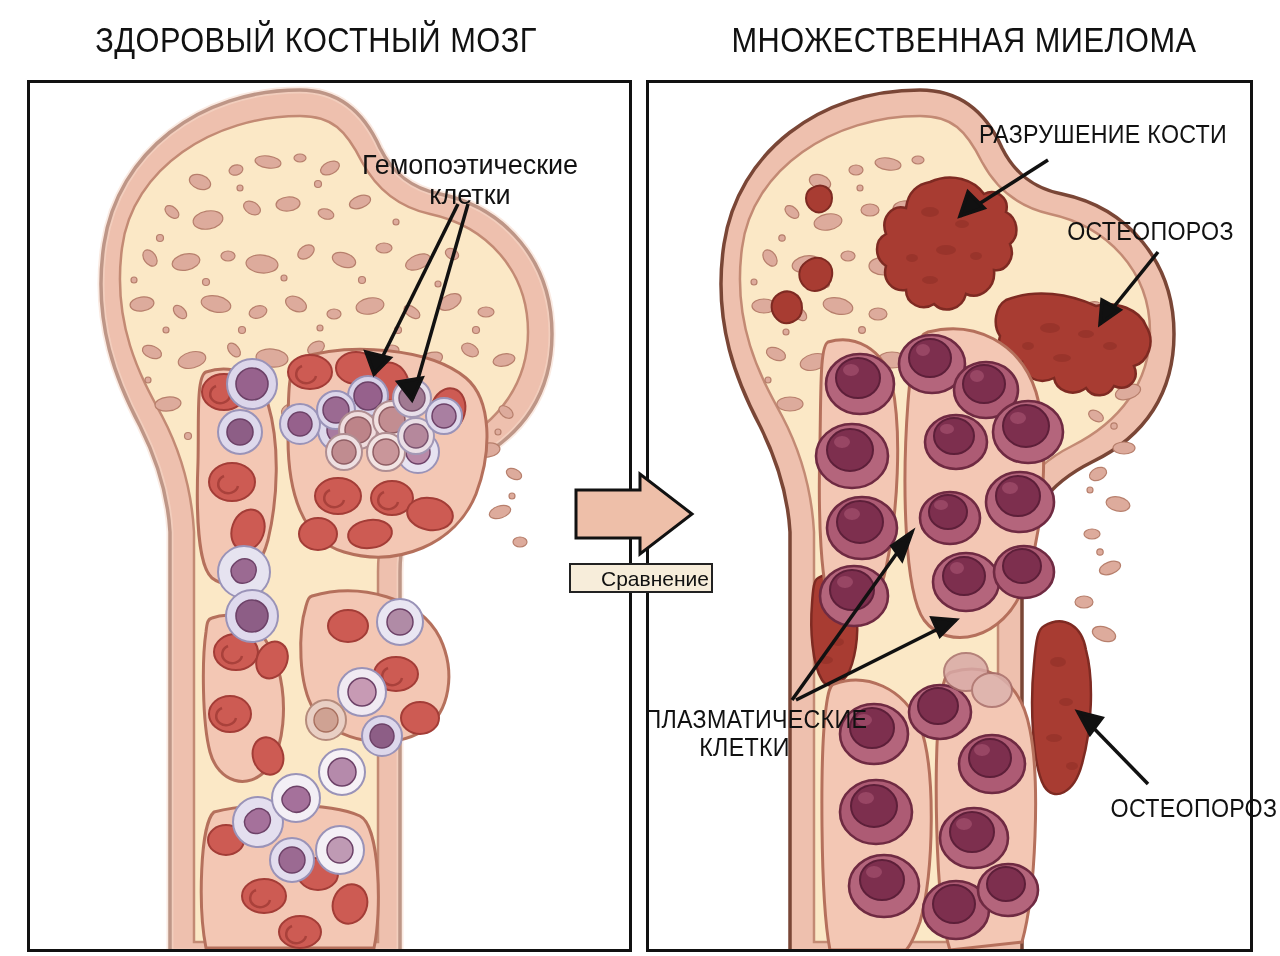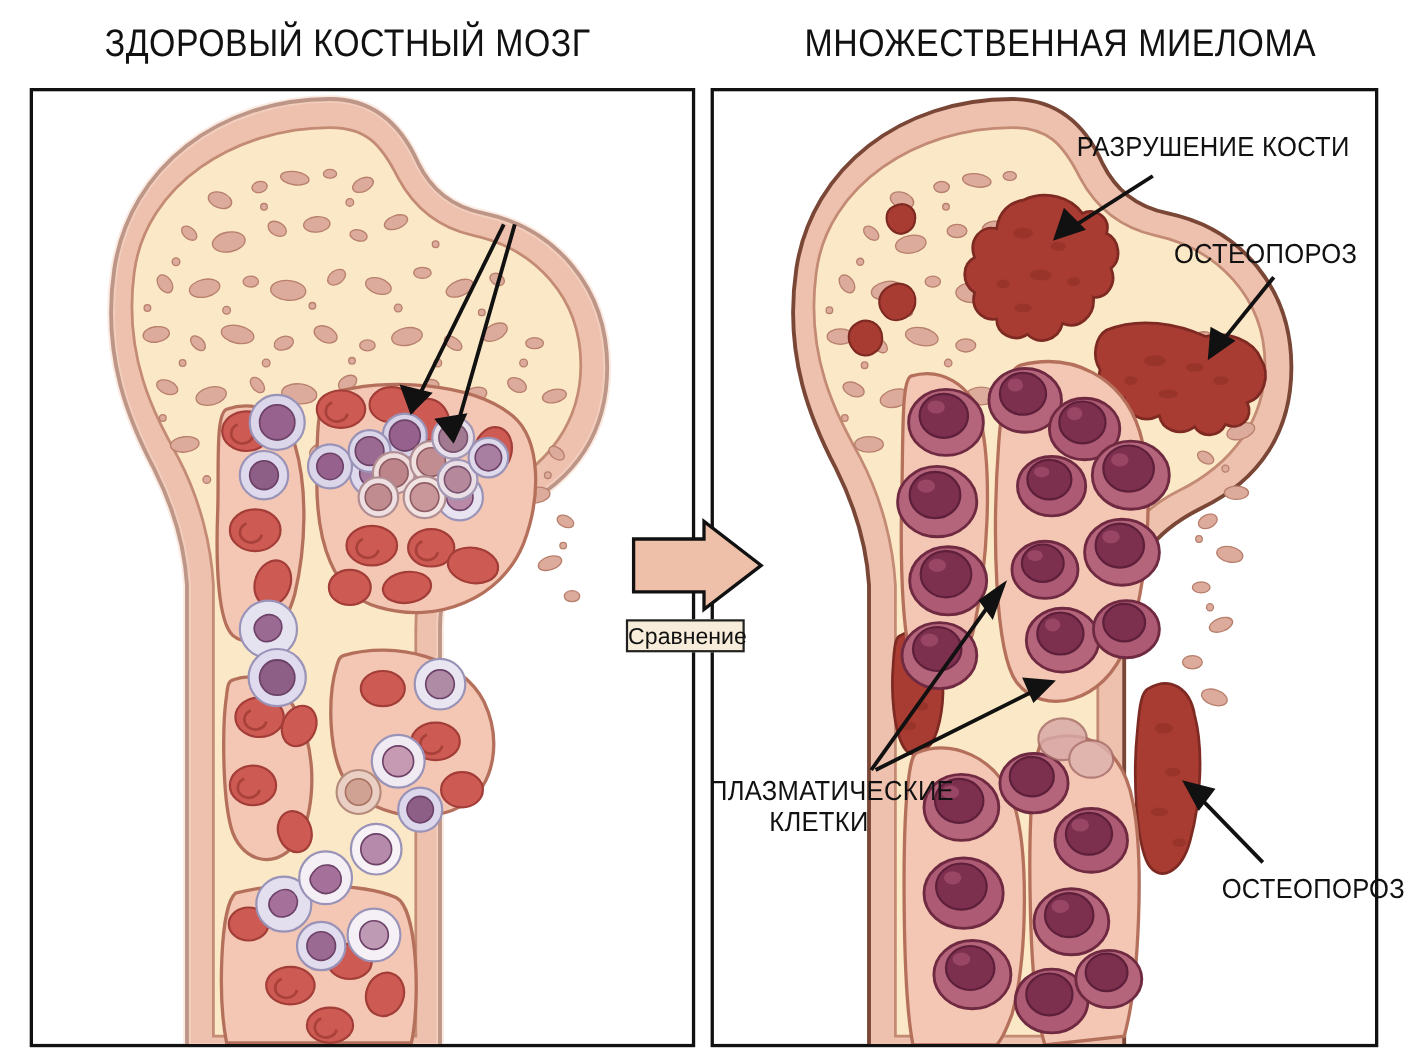--- a/index.html
+++ b/index.html
@@ -35,24 +35,25 @@
     font-family:"Liberation Sans Narrow","Liberation Sans",sans-serif;
     transform:scaleX(0.93);
   }
   #lbl-hema{left:345px;top:138px;width:250px;}
   #lbl-destruction{left:958px;top:108px;width:290px;transform-origin:center top;}
   #lbl-osteo-top{left:1048px;top:205px;width:205px;transform-origin:center top;}
   #lbl-plasma{left:637px;top:693px;width:215px;transform-origin:center top;}
   #lbl-osteo-bot{left:1105px;top:782px;width:160px;transform-origin:center top;}
 
   #compare-box{
-    position:absolute;left:569px;top:551px;width:108px;height:30px;
+    position:absolute;left:569px;top:551px;width:144px;height:30px;
     border:2px solid #222;background:#f7edda;box-sizing:border-box;
     font-size:21px;color:#111;text-align:center;line-height:27px;
     font-family:"Liberation Sans Narrow","Liberation Sans",sans-serif;
+    padding-left:28px;
   }
 </style>
 </head>
 <body>
 
 <div class="stage">
 
   <div class="title" id="title-left">ЗДОРОВЫЙ КОСТНЫЙ МОЗГ</div>
   <div class="title" id="title-right">МНОЖЕСТВЕННАЯ МИЕЛОМА</div>
 
@@ -662,20 +663,22 @@
       <line x1="792" y1="688" x2="912" y2="520"></line>
       <polygon points="912,520 892,534 902,548"></polygon>
       <line x1="796" y1="688" x2="956" y2="608"></line>
       <polygon points="956,608 932,606 940,624"></polygon>
 
       <line x1="1148" y1="772" x2="1078" y2="700"></line>
       <polygon points="1078,700 1090,722 1102,706"></polygon>
     </g>
   </svg>
 
+  <div class="lbl lbl-mixed" id="lbl-hema">Гемопоэтические
+клетки</div>
   <div class="lbl lbl-caps" id="lbl-destruction">РАЗРУШЕНИЕ КОСТИ</div>
   <div class="lbl lbl-caps" id="lbl-osteo-top">ОСТЕОПОРОЗ</div>
   <div class="lbl lbl-caps" id="lbl-plasma">ПЛАЗМАТИЧЕСКИЕ
 КЛЕТКИ</div>
   <div class="lbl lbl-caps" id="lbl-osteo-bot">ОСТЕОПОРОЗ</div>
 
   <div id="compare-box">Сравнение</div>
 
 </div>
 

